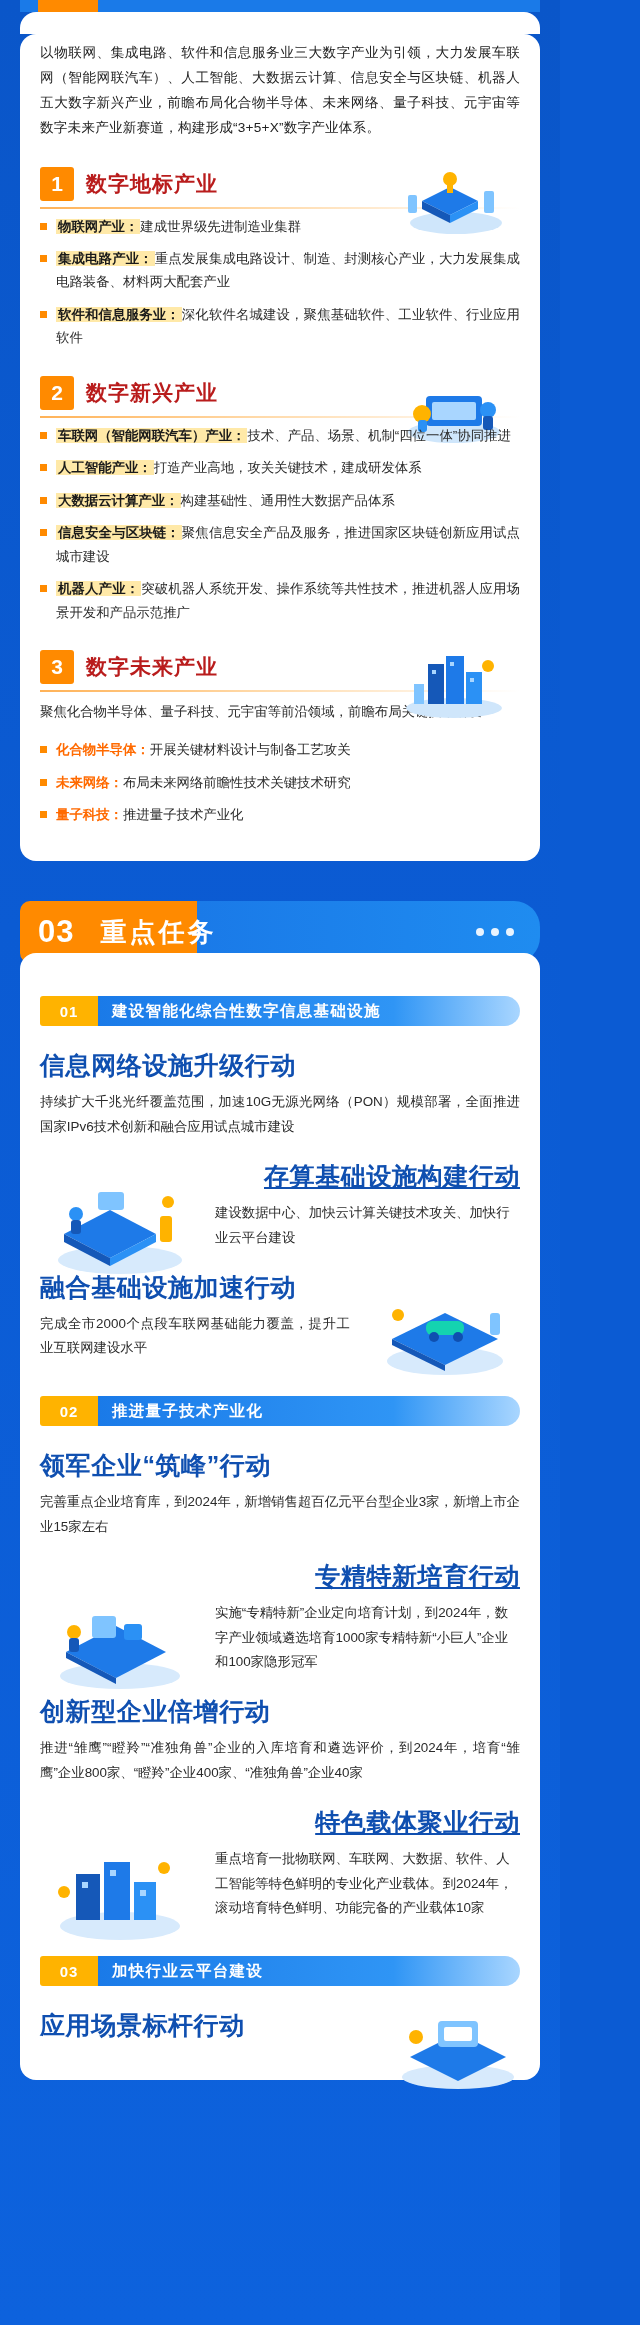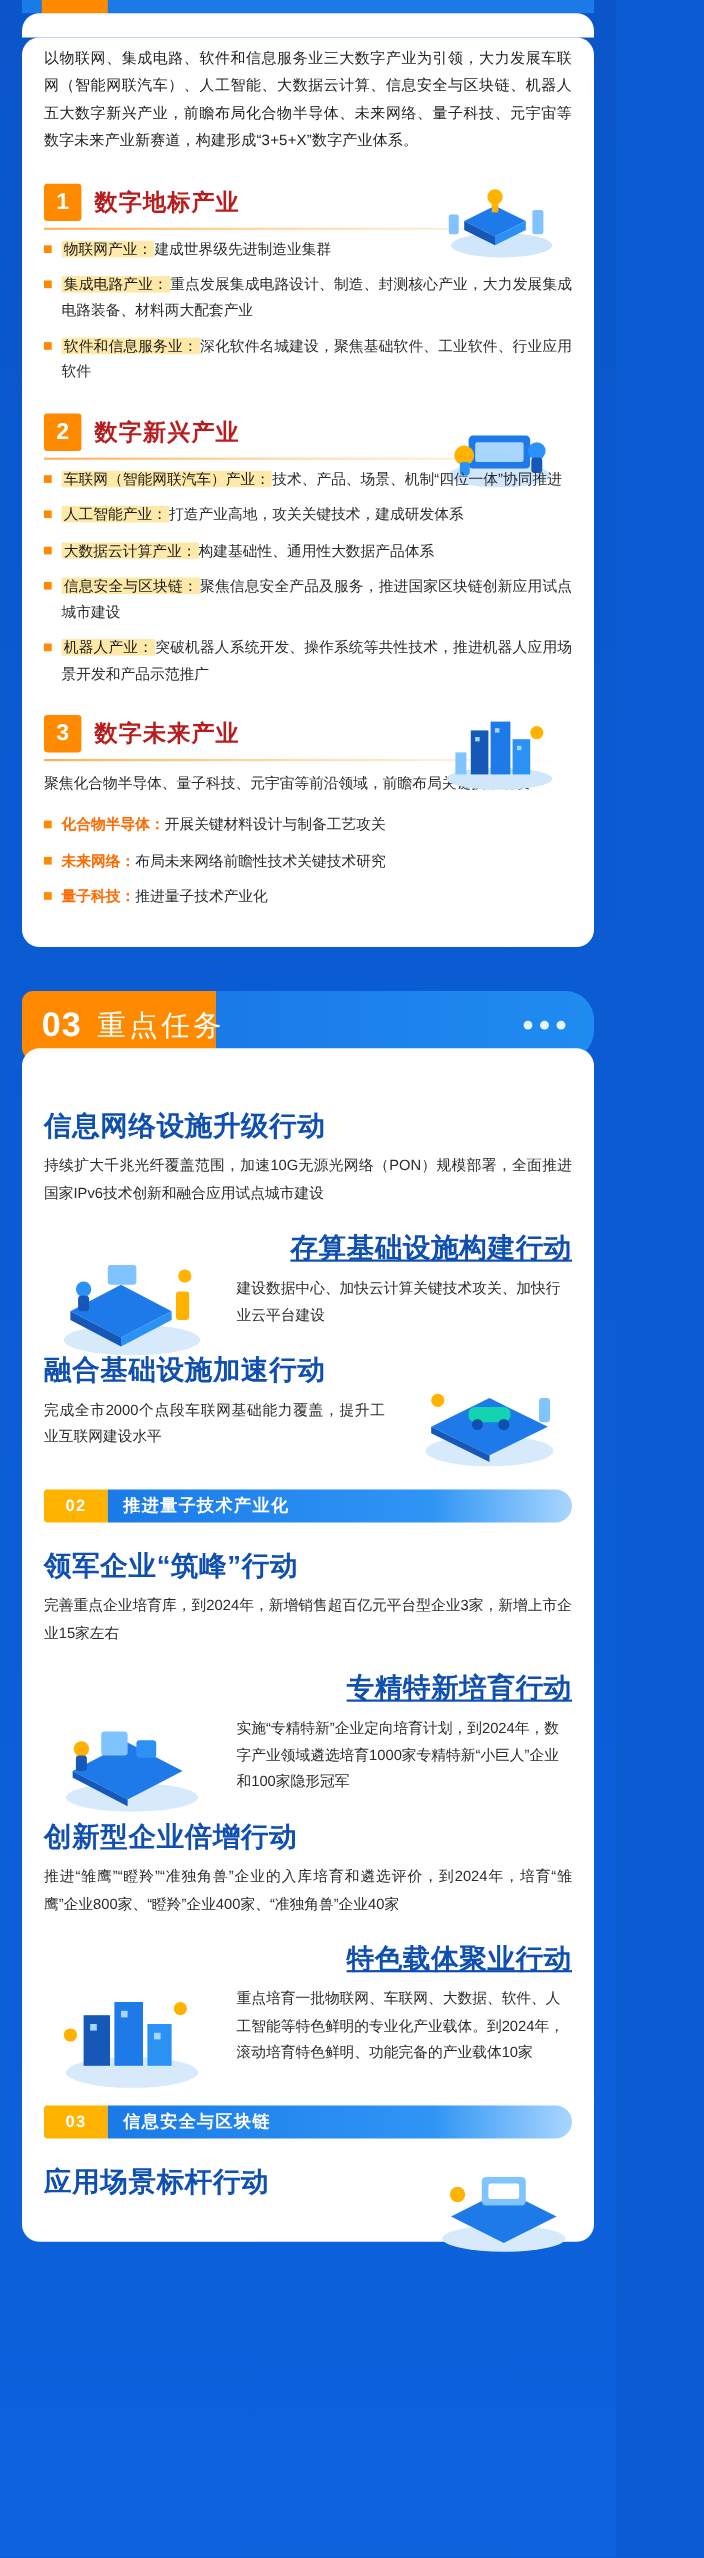--- a/index.html
+++ b/index.html
@@ -108,21 +108,21 @@
   ul.bullets li::before {
     content: "";
     position: absolute;
     left: 0; top: 8px;
     width: 7px; height: 7px;
     background: #ff8a00;
   }
   .hl {
     background: #ffe9a8;
     color: #1a1a1a;
-    font-weight: normal;
+    font-weight: bold;
     padding: 0 2px;
   }
   .orange-b { color: #ff6a00; font-weight: bold; }
 
   .plain-para {
     font-size: 13.4px; line-height: 1.8; color: #2b2b2b;
     margin-top: 16px; text-align: justify;
   }
 
   
@@ -134,22 +134,22 @@
     display: flex;
     align-items: center;
     position: relative;
     overflow: hidden;
   }
   .sec-num {
     color: #fff; font-size: 31px; font-weight: bold;
     margin-left: 18px; letter-spacing: 1px;
   }
   .sec-title {
-    color: #fff; font-size: 26px; font-weight: normal;
-    margin-left: 14px; letter-spacing: 3px;
+    color: #fff; font-size: 26px; font-weight: bold;
+    margin-left: 26px; letter-spacing: 3px;
   }
   .dots { position: absolute; right: 26px; display: flex; gap: 7px; }
   .dots i { width: 8px; height: 8px; background: #fff; border-radius: 50%; display: block; opacity:.9; }
 
   
   .task-card {
     background: #fff;
     border-radius: 16px;
     margin: -10px 20px 0 20px;
     padding: 34px 20px 30px 20px;
@@ -285,20 +285,24 @@
     <div class="sec-title">重点任务</div>
     <div class="dots">
         <i></i>
         <i></i>
         <i></i>
       </div>
   </div>
 
   <div class="task-card">
 
+    <div class="ribbon">
+      <div class="ribbon-num">01</div>
+      <div class="ribbon-label">建设智能化综合性数字信息基础设施</div>
+    </div>
 
     <div>
       <div class="act-title">信息网络设施升级行动</div>
       <div class="act-body">持续扩大千兆光纤覆盖范围，加速10G无源光网络（PON）规模部署，全面推进国家IPv6技术创新和融合应用试点城市建设</div>
     </div>
 
     <div style="position:relative;">
       <svg style="position:absolute;left:0;top:12px;" width="160" height="105" viewBox="0 0 160 105">
         <ellipse cx="80" cy="88" rx="62" ry="14" fill="#d7eafc"></ellipse>
         <path d="M24 62 L70 38 L116 62 L70 86 Z" fill="#1e7ae8"></path>
@@ -373,21 +377,21 @@
         <circle cx="24" cy="52" r="6" fill="#ffb300"></circle>
       </svg>
       <div class="act-title right">特色载体聚业行动</div>
       <div class="act-body right wrap-right">重点培育一批物联网、车联网、大数据、软件、人工智能等特色鲜明的专业化产业载体。到2024年，滚动培育特色鲜明、功能完备的产业载体10家</div>
     </div>
 
     <div class="spacer"></div>
 
     <div class="ribbon">
       <div class="ribbon-num">03</div>
-      <div class="ribbon-label">信息安全与区块链</div>
+      <div class="ribbon-label">加快行业云平台建设</div>
     </div>
 
     <div style="position:relative;">
       <svg style="position:absolute;right:-10px;top:-6px;" width="150" height="90" viewBox="0 0 150 90">
         <ellipse cx="78" cy="74" rx="56" ry="12" fill="#d7eafc"></ellipse>
         <path d="M30 54 L78 30 L126 54 L78 78 Z" fill="#1e7ae8"></path>
         <rect x="58" y="18" width="40" height="26" rx="4" fill="#7fc4ff"></rect>
         <rect x="64" y="24" width="28" height="14" rx="2" fill="#fff"></rect>
         <circle cx="36" cy="34" r="7" fill="#ffb300"></circle>
       </svg>

